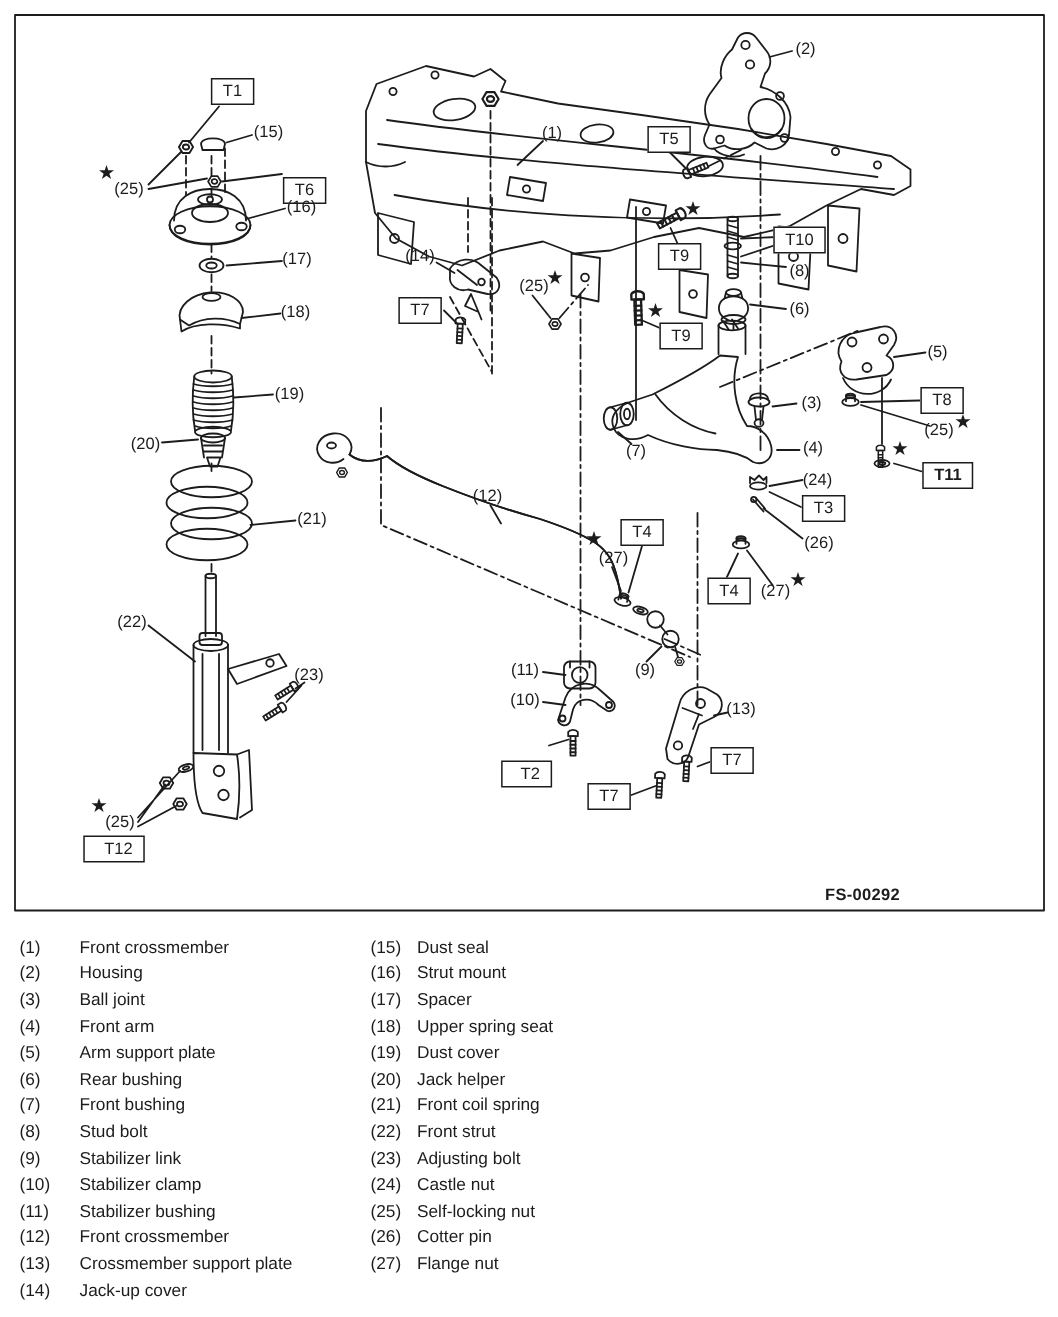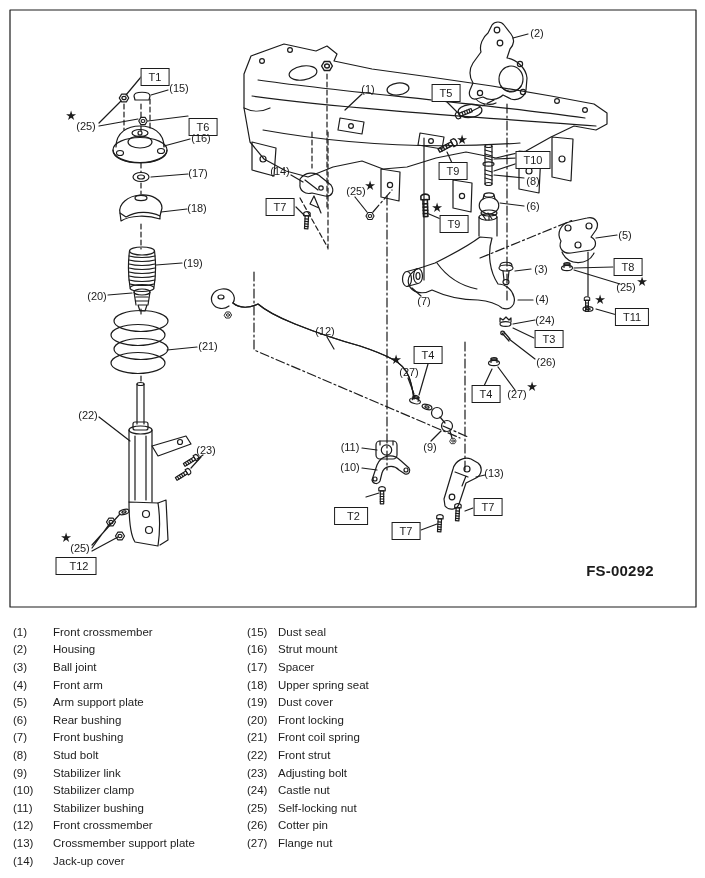--- a/index.html
+++ b/index.html
@@ -6,22 +6,22 @@
   .page{position:relative;width:705px;height:878px;background:#fff;overflow:hidden;
         font-family:"Liberation Sans","DejaVu Sans",sans-serif;color:#1c1c1c;}
   svg{position:absolute;left:0;top:0;}
   .art path,.art line,.art ellipse,.art circle,.art rect,.art polyline{
         fill:none;stroke:#1c1c1c;stroke-width:1.2;stroke-linecap:round;stroke-linejoin:round;}
   .overlay{position:absolute;left:0;top:0;width:705px;height:615px;}
   .tbox{position:absolute;transform:translate(-50%,-50%);border:1.6px solid #1c1c1c;background:#fff;
         font-size:11px;line-height:12px;padding:2px 7px;white-space:nowrap;}
   .plain{position:absolute;transform:translate(-50%,-50%);font-size:11px;line-height:12px;white-space:nowrap;}
   .star{position:absolute;transform:translate(-50%,-50%);font-size:13px;line-height:13px;}
-  .figcode{position:absolute;top:562px;left:550px;width:140px;text-align:center;
-        font-size:15px;font-weight:bold;letter-spacing:.2px;}
+  .figcode{position:absolute;top:591px;left:550px;width:140px;text-align:left;
+        font-size:11px;font-weight:bold;letter-spacing:.2px;}
   .legend-col{position:absolute;}
   .legend-col.left{left:13px;top:623px;}
   .legend-col.right{left:247px;top:623px;}
   .lrow{display:flex;height:17.6px;align-items:center;font-size:11.5px;}
   .left .lnum{width:40px;}
   .right .lnum{width:31px;}
 </style>
 </head>
 <body>
 
@@ -266,31 +266,31 @@
       <path d="M362,448 L377,450"></path>
       <path d="M362,468 L377,470"></path>
       <path d="M366,497 L379,493"></path>
       <path d="M485,475 L476,477"></path>
       <path d="M421,530 L437,524"></path>
       <path d="M473,508 L465,511"></path>
     </g>
   </svg>
 
   <div class="overlay">
-      <div class="tbox" style="left: 155px; top: 77px;">T1</div>
+      <div class="tbox" style="left: 155px; top: 61px;">T1</div>
       <div class="tbox" style="left: 203px; top: 115px; margin-top: 12px;">T6</div>
       <div class="tbox" style="left: 446px; top: 93px;">T5</div>
       <div class="tbox" style="left: 453px; top: 171px;">T9</div>
       <span class="star" style="left: 462px; top: 139px;">★</span>
       <div class="tbox" style="left: 454px; top: 224px;">T9</div>
       <span class="star" style="left: 437px; top: 207px;">★</span>
       <div class="tbox" style="left: 533px; top: 160px;">T10</div>
       <div class="tbox" style="left: 280px; top: 207px;">T7</div>
       <div class="tbox" style="left: 628px; top: 267px;">T8</div>
-      <div class="tbox" style="left: 632px; top: 317px;">T11</div>
+      <div class="tbox" style="left: 632px; top: 317px; font-weight: bold;">T11</div>
       <span class="star" style="left: 600px; top: 299px;">★</span>
       <div class="tbox" style="left: 549px; top: 339px;">T3</div>
       <div class="tbox" style="left: 428px; top: 355px;">T4</div>
       <div class="tbox" style="left: 486px; top: 394px;">T4</div>
       <div class="tbox" style="left: 351px; top: 516px; padding-left: 12px;">T2</div>
       <div class="tbox" style="left: 406px; top: 531px;">T7</div>
       <div class="tbox" style="left: 488px; top: 507px;">T7</div>
       <div class="tbox" style="left: 76px; top: 566px; padding-left: 13px;">T12</div>
       <div class="plain" style="left: 368px; top: 89px;">(1)</div>
       <div class="plain" style="left: 537px; top: 33px;">(2)</div>
@@ -407,21 +407,21 @@
       <div class="lrow">
         <span class="lnum">(18)</span>
         <span class="llabel">Upper spring seat</span>
       </div>
       <div class="lrow">
         <span class="lnum">(19)</span>
         <span class="llabel">Dust cover</span>
       </div>
       <div class="lrow">
         <span class="lnum">(20)</span>
-        <span class="llabel">Front locking</span>
+        <span class="llabel">Jack helper</span>
       </div>
       <div class="lrow">
         <span class="lnum">(21)</span>
         <span class="llabel">Front coil spring</span>
       </div>
       <div class="lrow">
         <span class="lnum">(22)</span>
         <span class="llabel">Front strut</span>
       </div>
       <div class="lrow">

